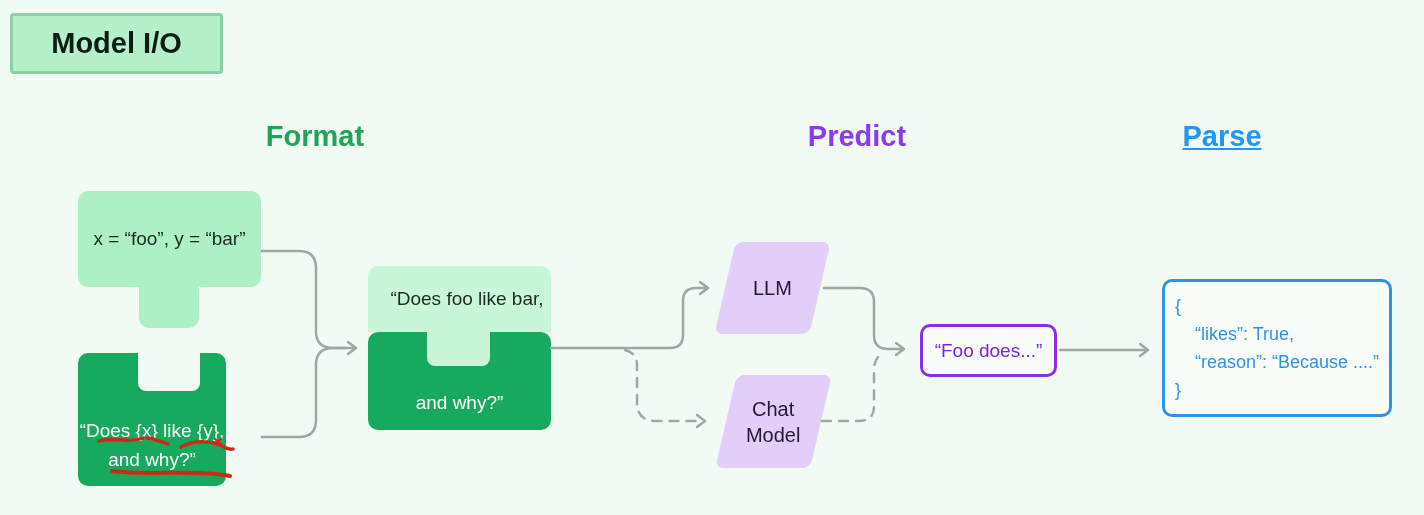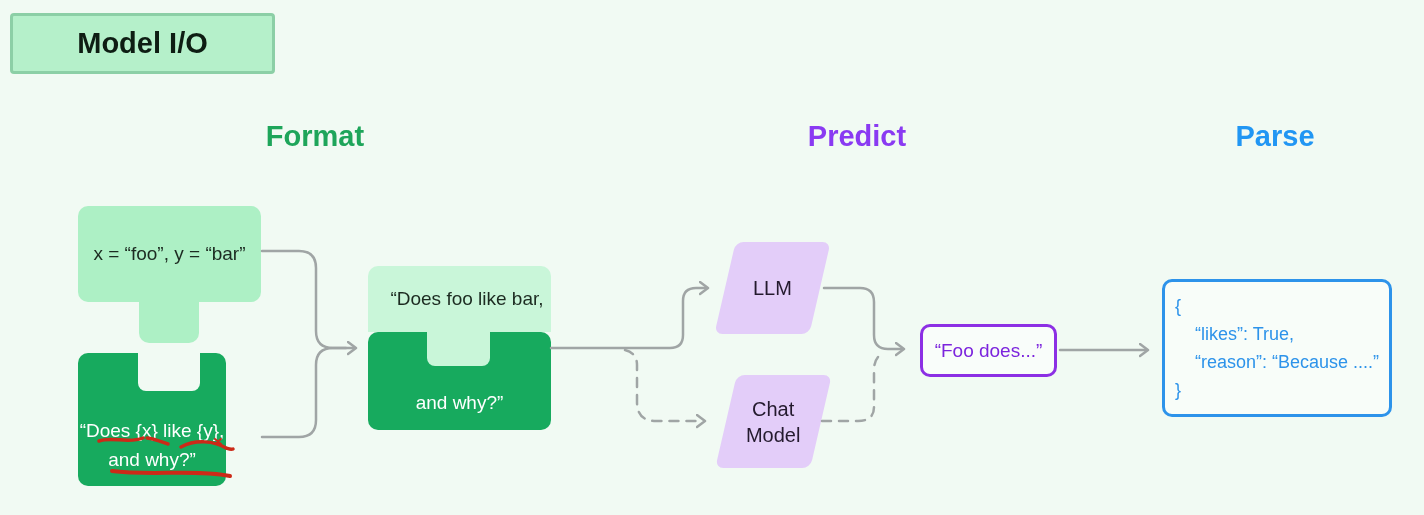--- a/index.html
+++ b/index.html
@@ -23,41 +23,41 @@
   * { margin: 0; padding: 0; box-sizing: border-box; }
   html, body { width: 1424px; height: 515px; }
   body {
     font-family: "Liberation Sans", "DejaVu Sans", sans-serif;
     background: var(--bg);
     overflow: hidden;
   }
   .canvas { position: relative; width: 1424px; height: 515px; background: var(--bg); }
 
   .badge {
-    position: absolute; left: 10px; top: 13px; width: 265px; height: 61px;
+    position: absolute; left: 10px; top: 13px; width: 213px; height: 61px;
     background: var(--badge-bg);
     border: 3px solid var(--badge-border);
     border-radius: 4px;
     display: flex; align-items: center; justify-content: center;
     font-size: 29px; font-weight: 700; color: #0e1d13;
   }
 
   .col-header {
     position: absolute; top: 120px; transform: translateX(-50%);
     font-size: 29px; font-weight: 700; white-space: nowrap;
   }
   .col-header.format  { left: 315px;  color: var(--header-green); }
   .col-header.predict { left: 857px;  color: var(--header-purple); }
-  .col-header.parse   { left: 1275px; color: var(--header-blue); }
+  .col-header.parse   { left: 1222px; color: var(--header-blue); text-decoration: underline; }
 
   .node { position: absolute; }
 
   
   .input-vars {
-    left: 78px; top: 206px; width: 183px; height: 96px;
+    left: 78px; top: 191px; width: 183px; height: 96px;
     background: var(--light-green); border-radius: 10px;
     display: flex; align-items: center; justify-content: center;
     font-size: 19px; color: var(--text-dark); z-index: 2;
   }
   .input-vars .tab {
     position: absolute; left: 61px; top: 92px; width: 60px; height: 45px;
     background: var(--light-green); border-radius: 0 0 10px 10px;
   }
 
   

